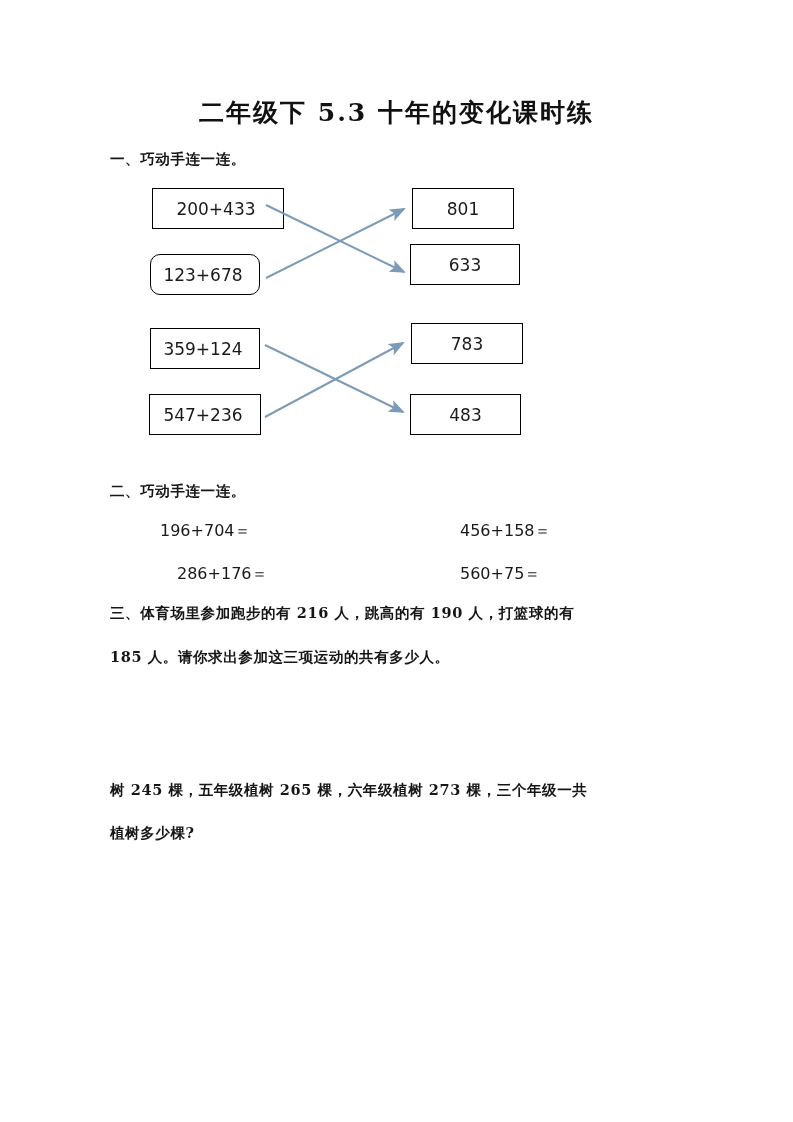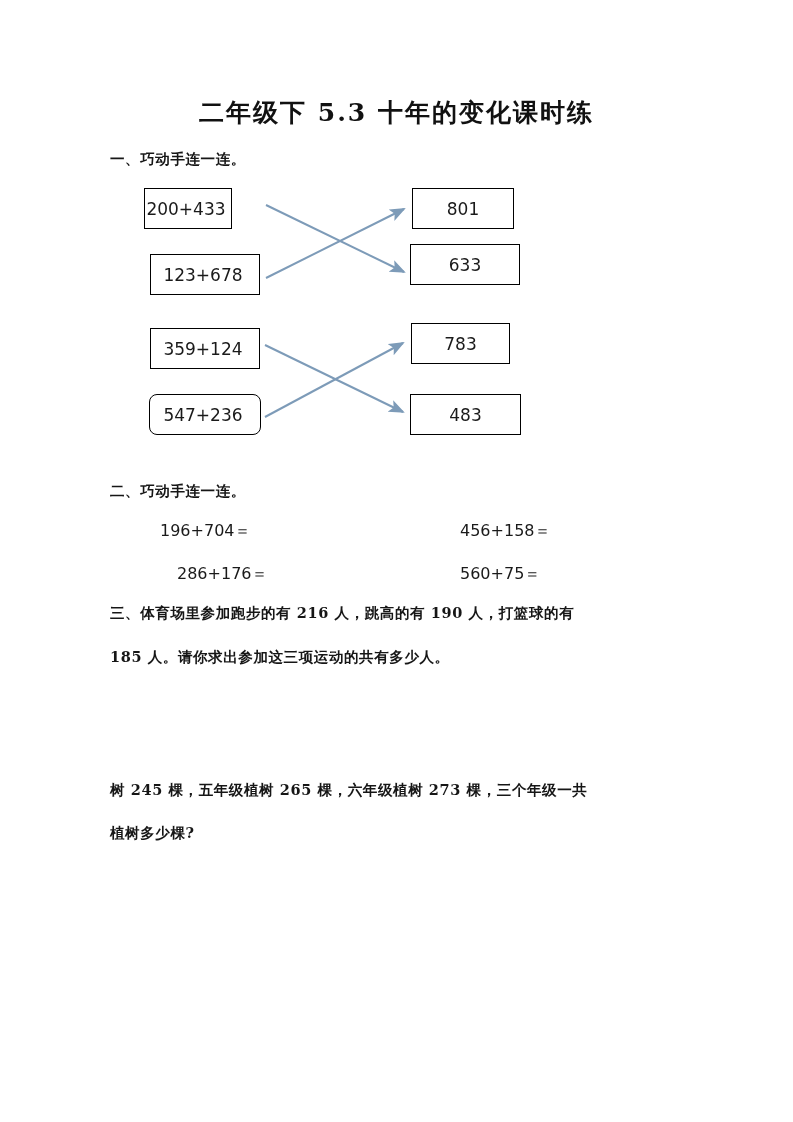--- a/index.html
+++ b/index.html
@@ -104,30 +104,30 @@
 <body>
 
 <div class="page">
 
   <div class="doc-title">二年级下 5.3 十年的变化课时练</div>
 
   <div class="q-heading" style="left:110px; top:150px;">一、巧动手连一连。</div>
 
   <div class="match-area">
 
-    <div class="match-box left" style="left:144px; top:188px; width:88px; height:41px;">200+433</div>
-    <div class="match-box left" style="left:150px; top:254px; width:110px; height:41px;">123+678</div>
+    <div class="match-box left" style="left:152px; top:188px; width:132px; height:41px;">200+433</div>
+    <div class="match-box left" style="left:150px; top:254px; width:110px; height:41px;border-radius:10px;">123+678</div>
 
     <div class="match-box right" style="left:412px; top:188px; width:102px; height:41px;">801</div>
     <div class="match-box right" style="left:410px; top:244px; width:110px; height:41px;">633</div>
 
     <div class="match-box left" style="left:150px; top:328px; width:110px; height:41px;">359+124</div>
-    <div class="match-box left" style="left:149px; top:394px; width:112px; height:41px;border-radius:8px;">547+236</div>
+    <div class="match-box left" style="left:149px; top:394px; width:112px; height:41px;">547+236</div>
 
-    <div class="match-box right" style="left:411px; top:323px; width:99px; height:41px;">783</div>
+    <div class="match-box right" style="left:411px; top:323px; width:112px; height:41px;">783</div>
     <div class="match-box right" style="left:410px; top:394px; width:111px; height:41px;">483</div>
   </div>
 
   <svg class="connectors" viewBox="0 0 793 1122">
     <defs>
       <marker id="ah" markerWidth="9" markerHeight="9" refX="7" refY="3.2" orient="auto" markerUnits="strokeWidth">
         <path d="M0,0 L8,3.2 L0,6.4 L1.8,3.2 z" fill="#7d9bb8"></path>
       </marker>
     </defs>
 

